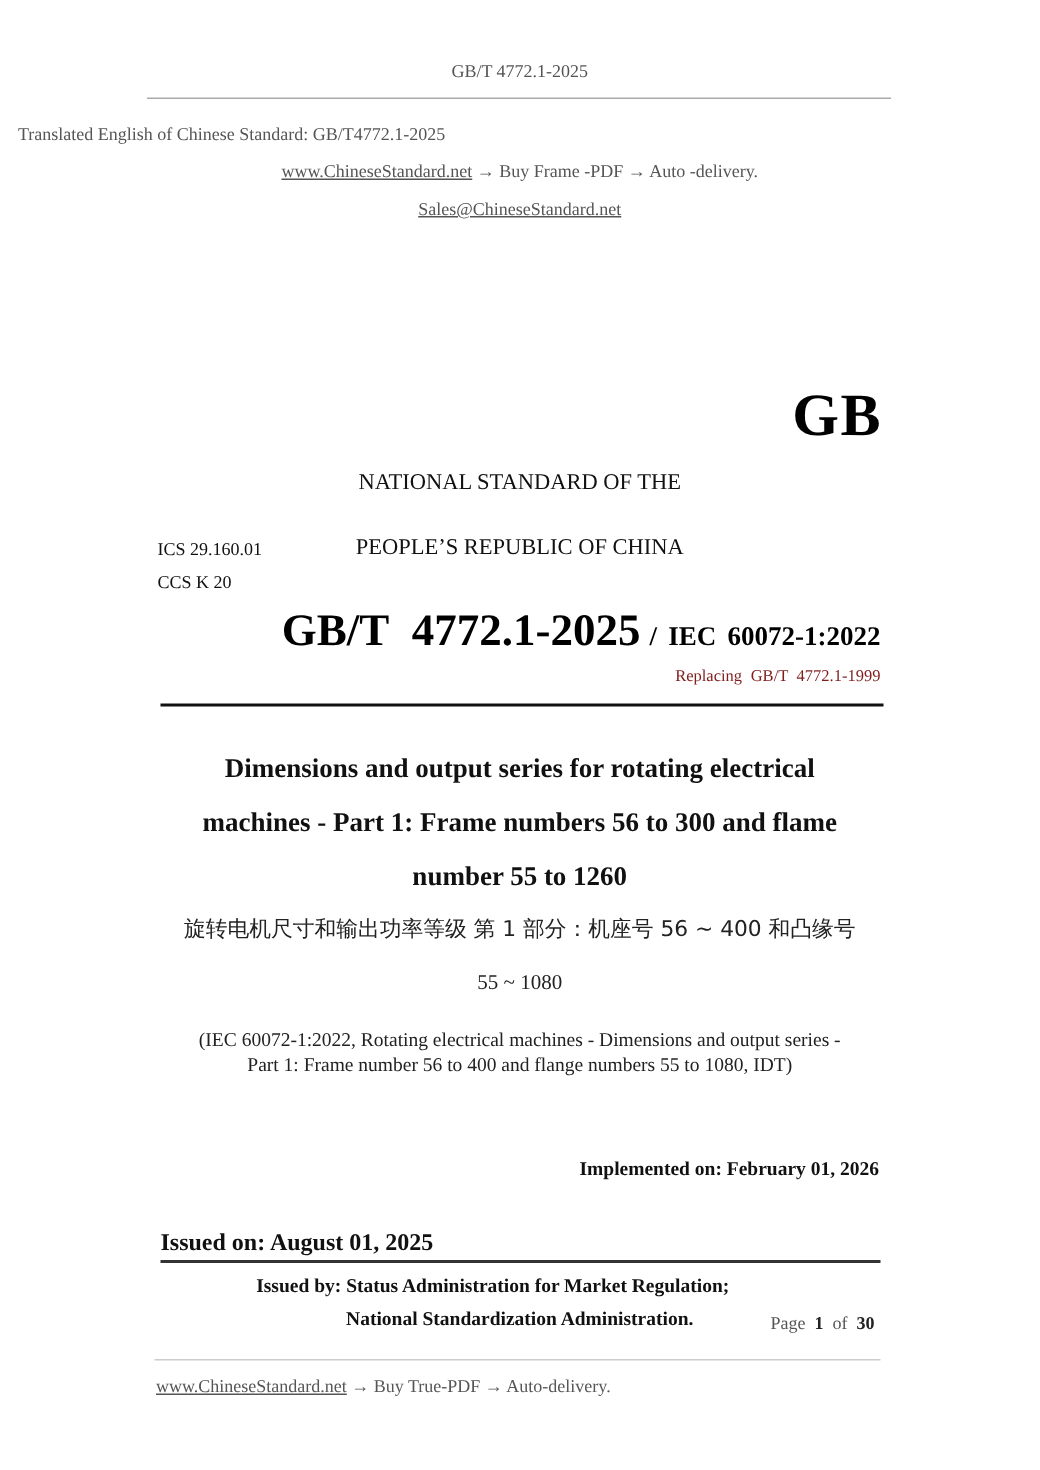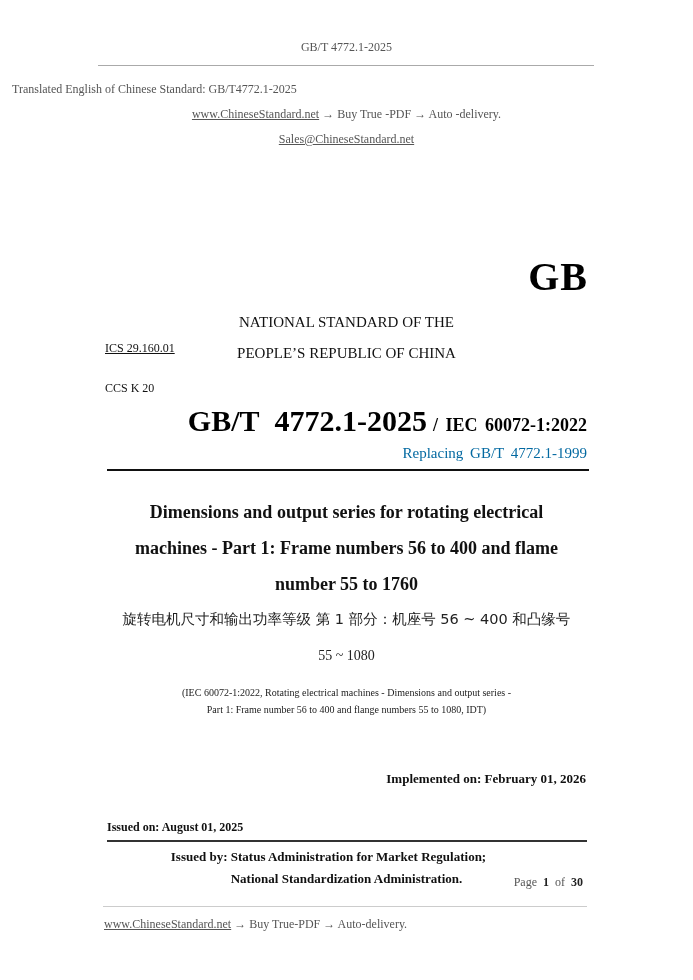--- a/index.html
+++ b/index.html
@@ -46,49 +46,49 @@
       color: #000000;
       letter-spacing: 1px;
       margin-top: 27px;
     }
     .nat-title {
       font-size: 15px;
       color: #111111;
       margin-top: 28px;
     }
     .nat-1 { top: 286px; }
-    .nat-2 { top: 317px; }
+    .nat-2 { top: 329px; }
 
     .cls {
       left: 105px;
       font-size: 12px;
       color: #111111;
     }
-    .ics { top: 341px; text-decoration: underline; }
+    .ics { top: 359px; }
     .ccs { top: 381px; }
 
     .std-line {
       top: 404px; right: 106px;
       white-space: nowrap;
       color: #000000;
       font-weight: bold;
     }
     .std-main {
       font-size: 30px;
       word-spacing: 8px;
     }
     .std-iec {
       font-size: 18px;
       word-spacing: 3px;
       margin-left: 6px;
     }
     .replacing {
       top: 445px; right: 106px;
-      font-size: 15px;
-      color: #0369a1;
+      font-size: 11px;
+      color: #7f1d1d;
       word-spacing: 3px;
     }
     .thick-rule {
       top: 469px; left: 107px; width: 482px; height: 0;
       border-top: 2px solid #111111;
     }
 
     .doc-title {
       font-size: 18px;
       font-weight: bold;
@@ -100,30 +100,30 @@
 
     .cn-title {
       font-family: "DejaVu Sans", sans-serif;
       font-size: 14.5px;
       color: #222222;
     }
     .cn-1 { top: 610px; }
     .cn-2 { top: 648px; font-family: "Liberation Serif", serif; font-size: 14px; }
 
     .iec-note {
-      font-size: 10px;
+      font-size: 13px;
       color: #222222;
       line-height: 17px;
     }
     .iec-1 { top: 684px; }
     .iec-2 { top: 701px; }
 
     .issued-on {
       top: 820px; left: 107px;
-      font-size: 12px;
+      font-size: 16px;
       font-weight: bold;
       color: #111111;
     }
     .implemented-on {
       top: 771px; right: 107px;
       font-size: 13px;
       font-weight: bold;
       color: #111111;
     }
     .dates-rule {
@@ -156,43 +156,43 @@
     .page-num b { color: #222222; }
   </style>
 </head>
 <body>
 
 <div class="abs center running-header">GB/T 4772.1-2025</div>
 <div class="abs header-rule"></div>
 
 <div class="abs promo promo-1">Translated English of Chinese Standard: GB/T4772.1-2025</div>
 <div class="abs promo promo-2">
-  <a>www.ChineseStandard.net</a><span> → Buy True -PDF → Auto -delivery.</span>
+  <a>www.ChineseStandard.net</a><span> → Buy Frame -PDF → Auto -delivery.</span>
 </div>
 <div class="abs center promo promo-3">
   <a>Sales@ChineseStandard.net</a>
 </div>
 
 <div class="abs gb-logo">GB</div>
 
 <div class="abs center nat-title nat-1">NATIONAL STANDARD OF THE</div>
 <div class="abs center nat-title nat-2">PEOPLE’S REPUBLIC OF CHINA</div>
 
 <div class="abs cls ics">ICS 29.160.01</div>
 <div class="abs cls ccs">CCS K 20</div>
 
 <div class="abs std-line">
   <span class="std-main">GB/T 4772.1-2025</span><span class="std-iec">/ IEC 60072-1:2022</span>
 </div>
 <div class="abs replacing">Replacing GB/T 4772.1-1999</div>
 <div class="abs thick-rule"></div>
 
 <div class="abs center doc-title dt-1">Dimensions and output series for rotating electrical</div>
-<div class="abs center doc-title dt-2">machines - Part 1: Frame numbers 56 to 400 and flame</div>
-<div class="abs center doc-title dt-3">number 55 to 1760</div>
+<div class="abs center doc-title dt-2">machines - Part 1: Frame numbers 56 to 300 and flame</div>
+<div class="abs center doc-title dt-3">number 55 to 1260</div>
 
 <div class="abs center cn-title cn-1">旋转电机尺寸和输出功率等级 第 1 部分：机座号 56 ~ 400 和凸缘号</div>
 <div class="abs center cn-title cn-2">55 ~ 1080</div>
 
 <div class="abs center iec-note iec-1">(IEC 60072-1:2022, Rotating electrical machines - Dimensions and output series -</div>
 <div class="abs center iec-note iec-2">Part 1: Frame number 56 to 400 and flange numbers 55 to 1080, IDT)</div>
 
 <div class="abs issued-on">Issued on: August 01, 2025</div>
 <div class="abs implemented-on">Implemented on: February 01, 2026</div>
 <div class="abs dates-rule"></div>

